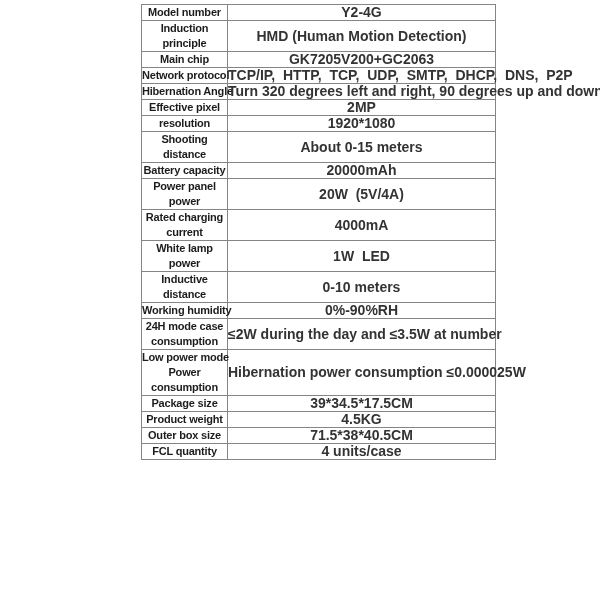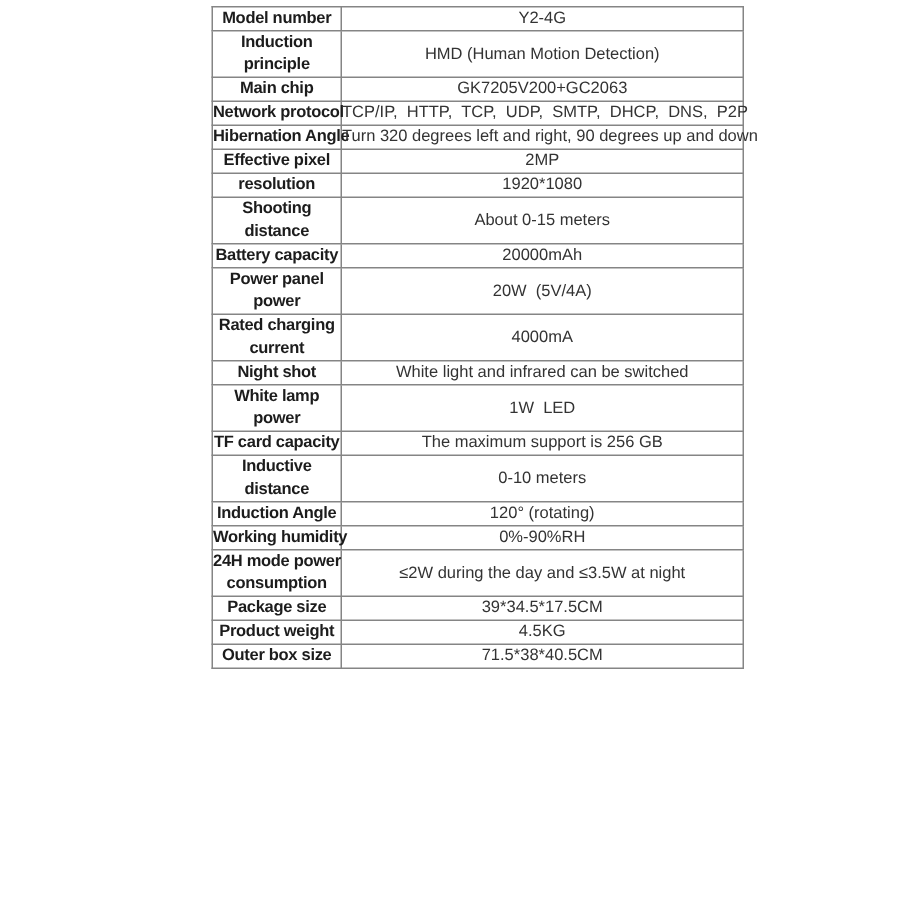--- a/index.html
+++ b/index.html
@@ -30,22 +30,22 @@
   tr.h3 td { height: 45px; }
   .label-cell {
     font-weight: bold;
     font-size: 11px;
     line-height: 15px;
     letter-spacing: -0.2px;
     color: var(--label-color, #1c1c1c);
     white-space: pre;
   }
   .value-cell {
-    font-weight: normal;
-    font-size: 11px;
+    font-weight: bold;
+    font-size: 14px;
     line-height: 15px;
     color: var(--value-color, #333333);
     white-space: pre;
   }
 </style>
 </head>
 <body>
 
 <div class="page">
   <table class="spec">
@@ -95,58 +95,56 @@
         <tr class="h2">
     <td class="label-cell">Power panel
 power</td>
     <td class="value-cell">20W  (5V/4A)</td>
   </tr>
         <tr class="h2">
     <td class="label-cell">Rated charging
 current</td>
     <td class="value-cell">4000mA</td>
   </tr>
-        <tr class="h1">
-    <td class="label-cell">Night shot</td>
-    <td class="value-cell">White light and infrared can be switched</td>
-  </tr>
         <tr class="h2">
     <td class="label-cell">White lamp
 power</td>
     <td class="value-cell">1W  LED</td>
-  </tr>
-        <tr class="h1">
-    <td class="label-cell">TF card capacity</td>
-    <td class="value-cell">The maximum support is 256 GB</td>
   </tr>
         <tr class="h2">
     <td class="label-cell">Inductive
 distance</td>
     <td class="value-cell">0-10 meters</td>
   </tr>
         <tr class="h1">
-    <td class="label-cell">Induction Angle</td>
-    <td class="value-cell">120° (rotating)</td>
-  </tr>
-        <tr class="h1">
     <td class="label-cell">Working humidity</td>
     <td class="value-cell">0%-90%RH</td>
   </tr>
         <tr class="h2">
-    <td class="label-cell">24H mode power
+    <td class="label-cell">24H mode case
 consumption</td>
-    <td class="value-cell">≤2W during the day and ≤3.5W at night</td>
+    <td class="value-cell">≤2W during the day and ≤3.5W at number</td>
+  </tr>
+        <tr class="h3">
+    <td class="label-cell">Low power mode
+Power
+consumption</td>
+    <td class="value-cell">Hibernation power consumption ≤0.000025W</td>
   </tr>
         <tr class="h1">
     <td class="label-cell">Package size</td>
     <td class="value-cell">39*34.5*17.5CM</td>
   </tr>
         <tr class="h1">
     <td class="label-cell">Product weight</td>
     <td class="value-cell">4.5KG</td>
   </tr>
         <tr class="h1">
     <td class="label-cell">Outer box size</td>
     <td class="value-cell">71.5*38*40.5CM</td>
   </tr>
+        <tr class="h1">
+    <td class="label-cell">FCL quantity</td>
+    <td class="value-cell">4 units/case</td>
+  </tr>
       </tbody>
   </table>
 </div>
 
 </body></html>

